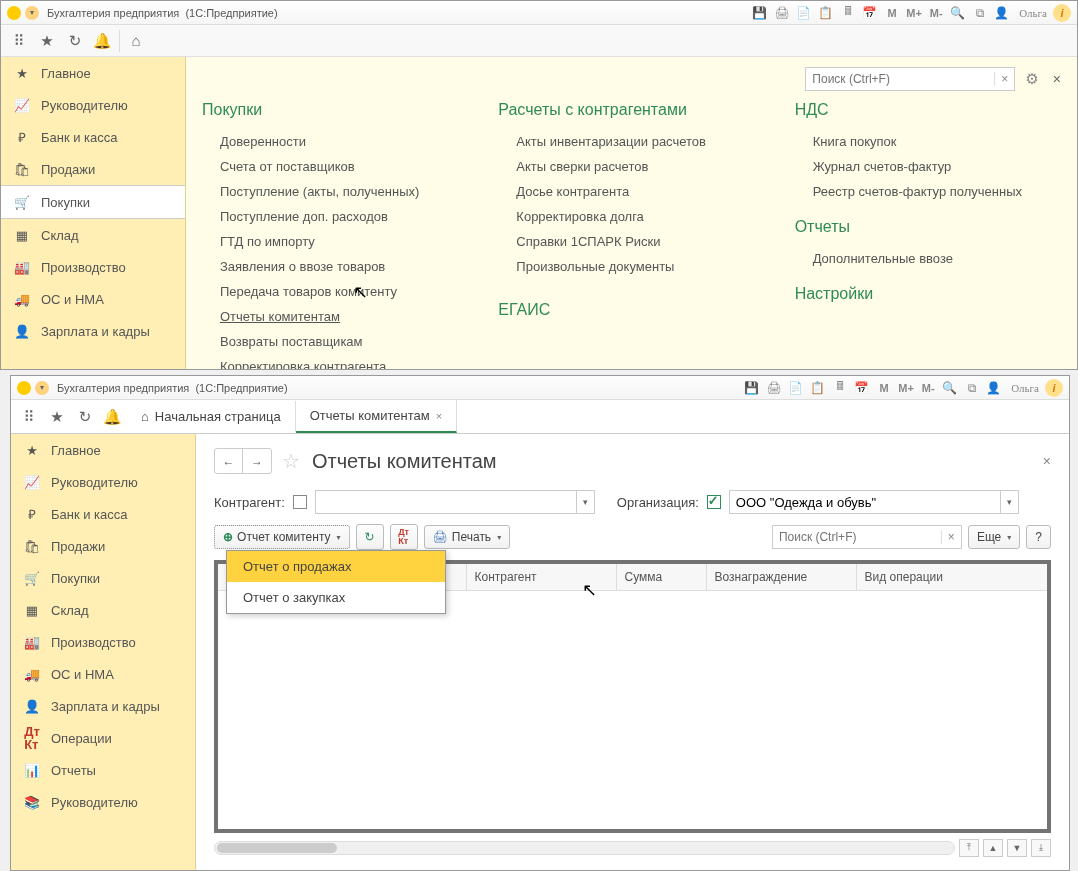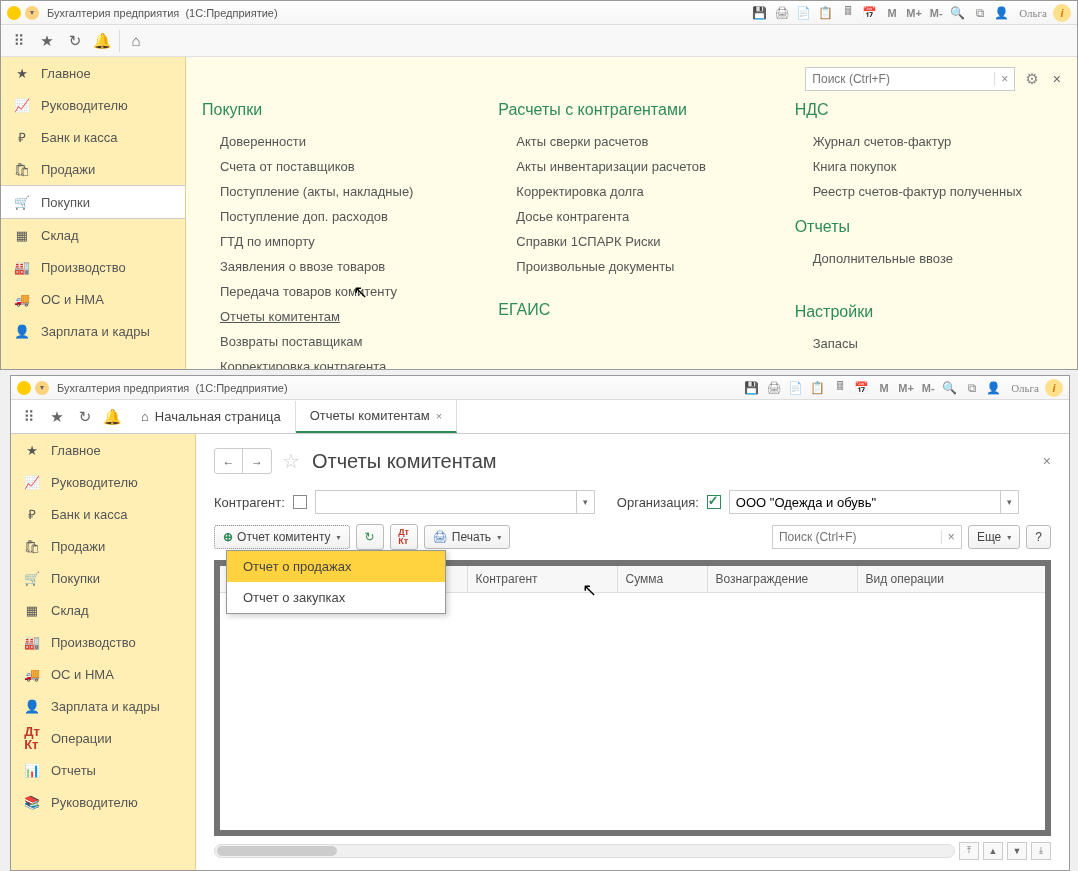--- a/index.html
+++ b/index.html
@@ -74,21 +74,21 @@
 .btn { border: 1px solid #bbb; background: linear-gradient(#fdfdfd,#f2f2f2); padding: 4px 8px; border-radius: 3px; cursor: pointer; font-size: 12px; color: #444; display: inline-flex; align-items: center; gap: 4px; }
 .btn.primary { border: 1px dotted #888; }
 .btn .plus { color: #2e8b57; font-weight: bold; }
 .btn .dd-arrow { font-size: 8px; color: #666; margin-left: 2px; }
 .icon-btn { width: 28px; height: 26px; border: 1px solid #bbb; background: linear-gradient(#fdfdfd,#f2f2f2); border-radius: 3px; display: inline-flex; align-items: center; justify-content: center; cursor: pointer; font-size: 12px; }
 
 .dropdown-menu { position: absolute; top: 26px; left: 12px; background: #fff; border: 1px solid #999; box-shadow: 2px 2px 6px rgba(0,0,0,0.2); z-index: 10; width: 220px; }
 .dropdown-menu .dm-item { padding: 8px 16px; font-size: 13px; color: #444; cursor: pointer; }
 .dropdown-menu .dm-item.hover { background: #ffd23f; }
 
-.table { border: 6px solid #737373; width: 100%; border-collapse: collapse; }
+.table { border: 4px solid #737373; width: 100%; border-collapse: collapse; }
 .table th { background: #f7f7f7; border: 1px solid #ddd; padding: 6px 8px; font-size: 12px; color: #555; font-weight: normal; text-align: left; }
 .table-body-empty { height: 240px; }
 
 .scroll-footer { display: flex; align-items: center; margin-top: 6px; gap: 4px; }
 .scrollbar-h { flex: 1; height: 14px; background: #f0f0f0; border: 1px solid #ddd; border-radius: 7px; position: relative; }
 .scrollbar-h .thumb { position: absolute; left: 2px; top: 1px; height: 10px; width: 120px; background: #ccc; border-radius: 5px; }
 .scroll-btn { width: 20px; height: 18px; border: 1px solid #ccc; background: #f8f8f8; display: inline-flex; align-items: center; justify-content: center; font-size: 9px; color: #666; cursor: pointer; }
 
 .cursor2 { position: absolute; left: 386px; top: 145px; font-size: 18px; pointer-events: none; z-index: 20; }
 
@@ -174,48 +174,47 @@
           <span class="clear">×</span>
         </div>
         <span class="gear-icon">⚙</span>
         <span class="close-x">×</span>
       </div>
       <div class="cols">
         <div class="col">
           <div class="section-title">Покупки</div>
           <div class="link-item">Доверенности</div>
           <div class="link-item">Счета от поставщиков</div>
-          <div class="link-item">Поступление (акты, накладные)</div>
+          <div class="link-item">Поступление (акты, полученных)</div>
           <div class="link-item">Поступление доп. расходов</div>
           <div class="link-item">ГТД по импорту</div>
           <div class="link-item">Заявления о ввозе товаров</div>
           <div class="link-item">Передача товаров комитенту</div>
           <div class="link-item hover">Отчеты комитентам</div>
           <div class="link-item">Возвраты поставщикам</div>
           <div class="link-item">Корректировка контрагента</div>
         </div>
         <div class="col">
           <div class="section-title">Расчеты с контрагентами</div>
+          <div class="link-item">Акты инвентаризации расчетов</div>
           <div class="link-item">Акты сверки расчетов</div>
-          <div class="link-item">Акты инвентаризации расчетов</div>
+          <div class="link-item">Досье контрагента</div>
           <div class="link-item">Корректировка долга</div>
-          <div class="link-item">Досье контрагента</div>
           <div class="link-item">Справки 1СПАРК Риски</div>
           <div class="link-item">Произвольные документы</div>
           <div class="section-title" style="margin-top:22px">ЕГАИС</div>
         </div>
         <div class="col">
           <div class="section-title">НДС</div>
+          <div class="link-item">Книга покупок</div>
           <div class="link-item">Журнал счетов-фактур</div>
-          <div class="link-item">Книга покупок</div>
           <div class="link-item">Реестр счетов-фактур полученных</div>
           <div class="section-title" style="margin-top:14px">Отчеты</div>
           <div class="link-item">Дополнительные ввозе</div>
-          <div class="section-title" style="margin-top:32px">Настройки</div>
-          <div class="link-item">Запасы</div>
+          <div class="section-title" style="margin-top:14px">Настройки</div>
         </div>
       </div>
     </div>
   </div>
   <span class="cursor-pointer-img">↖</span>
 </div>
 
 <div class="window window2">
   <div class="titlebar">
     <span class="logo"></span>

